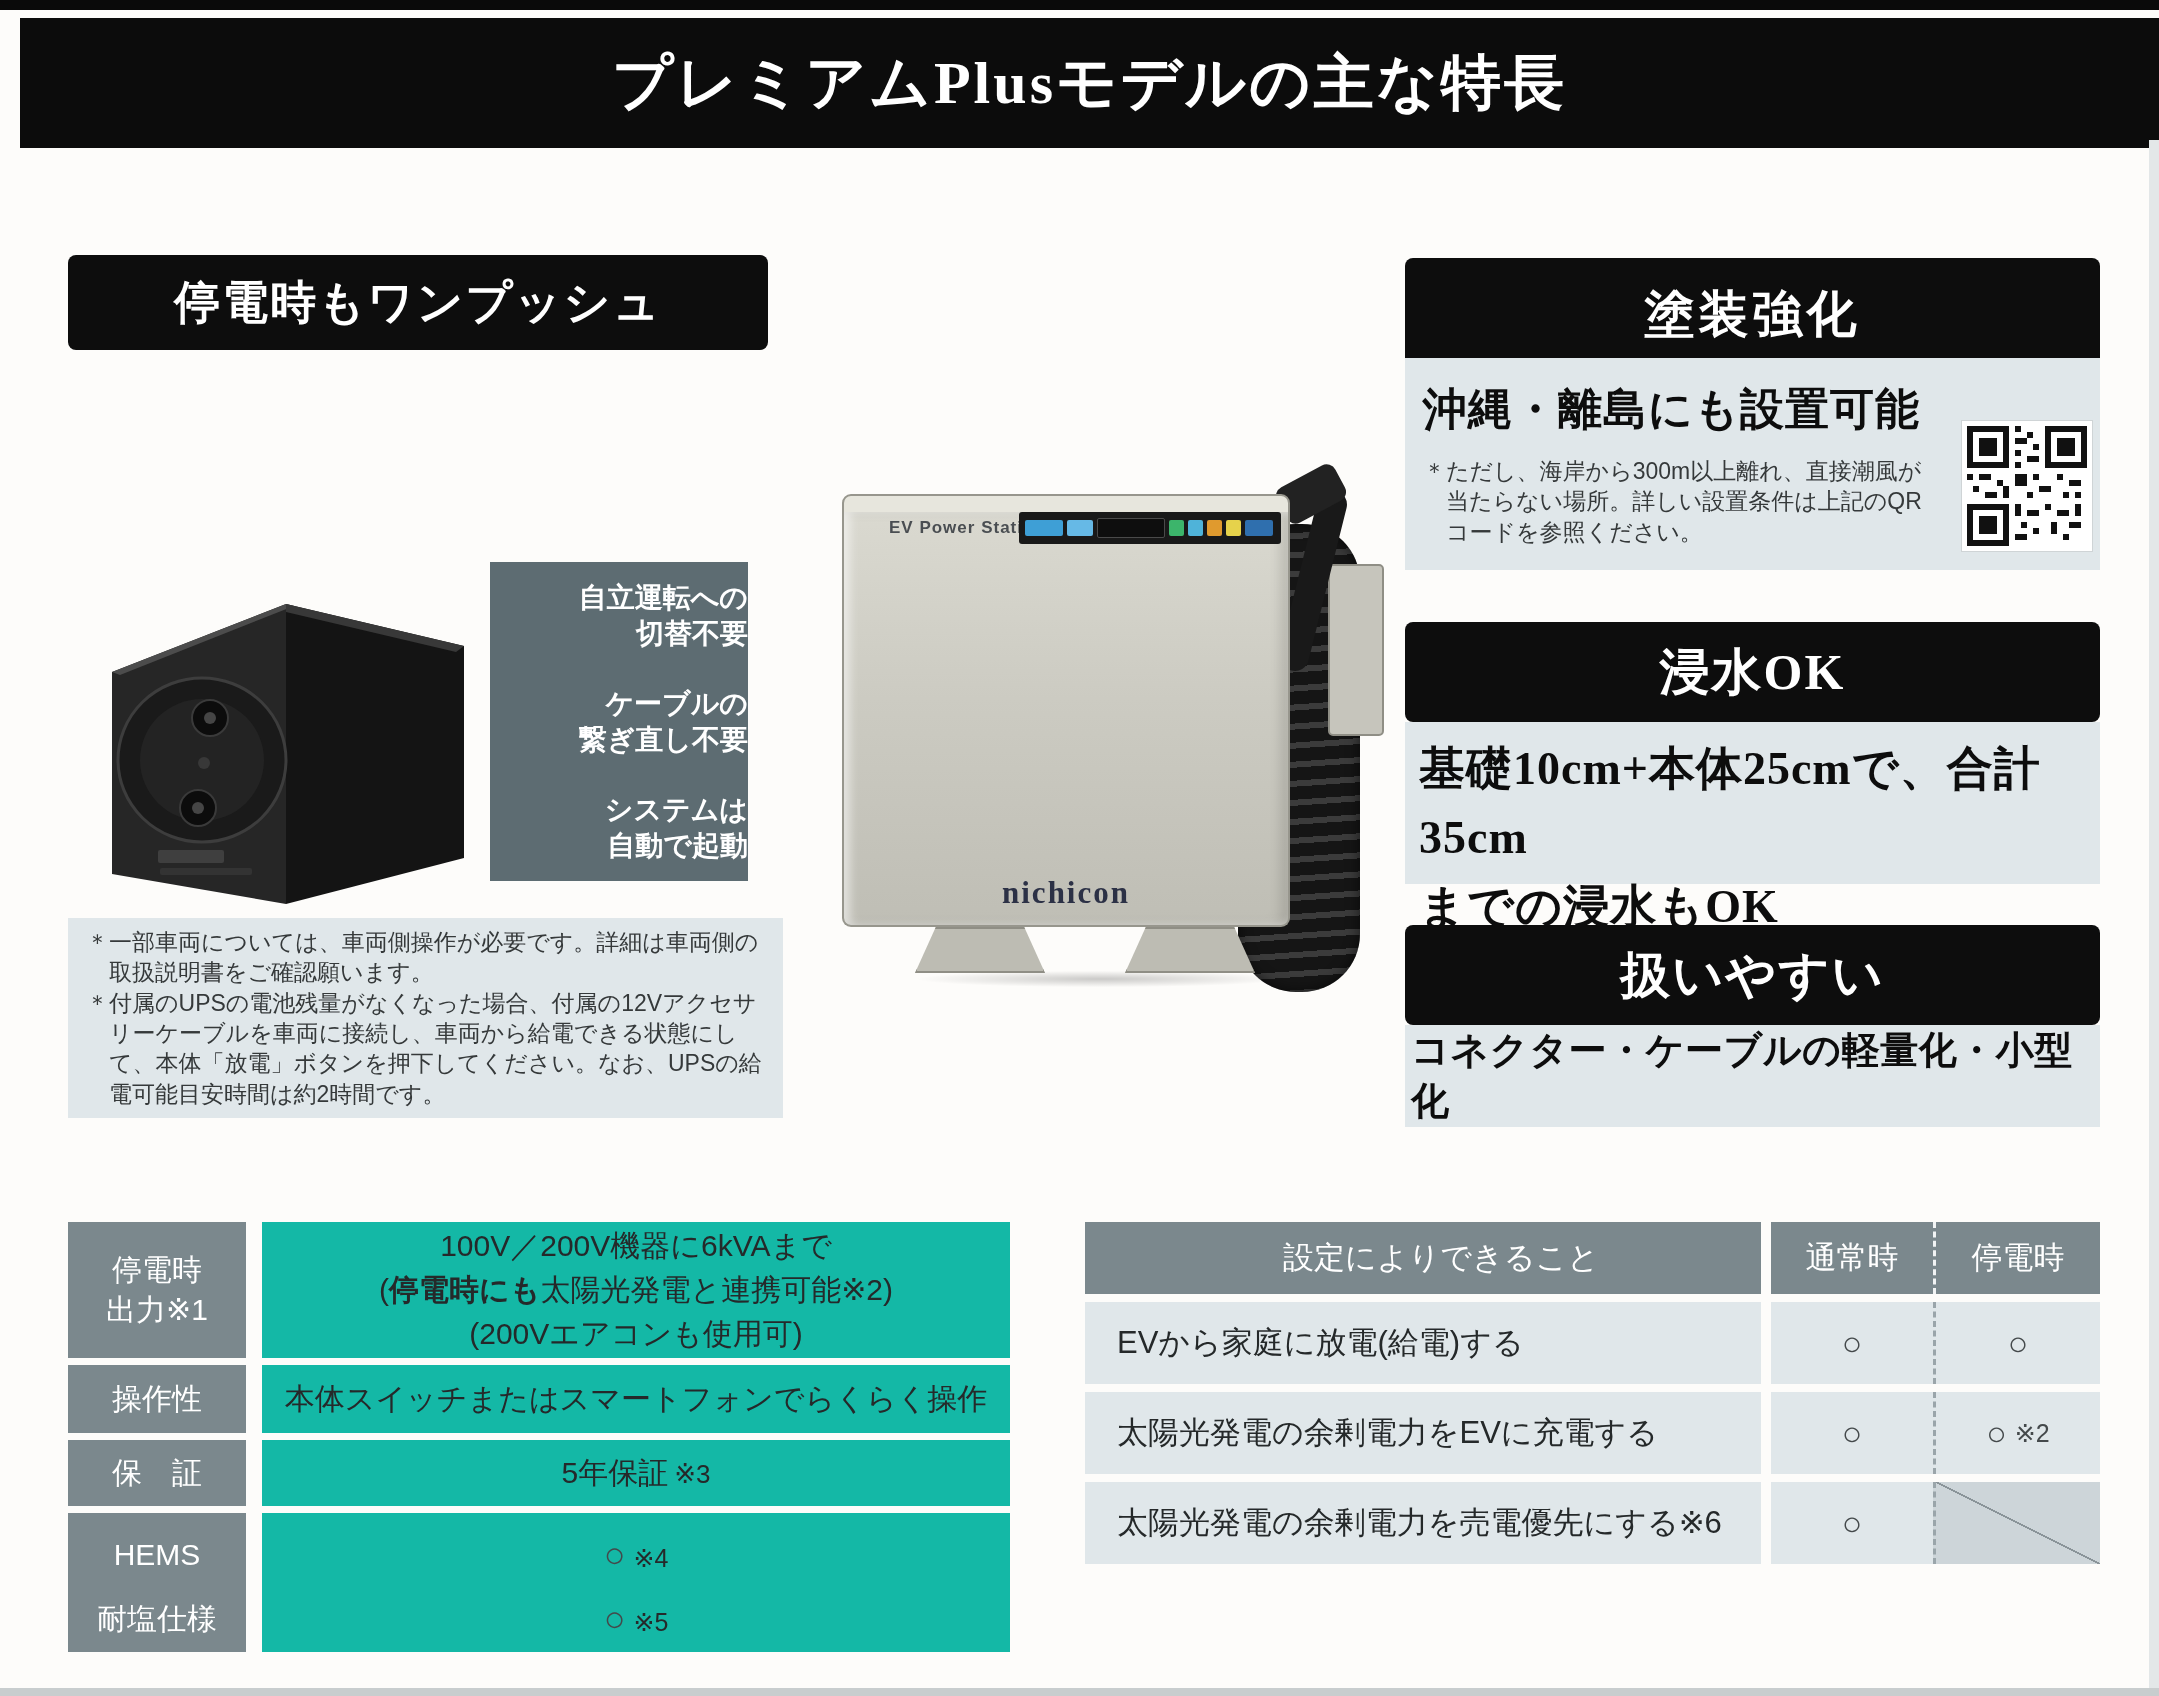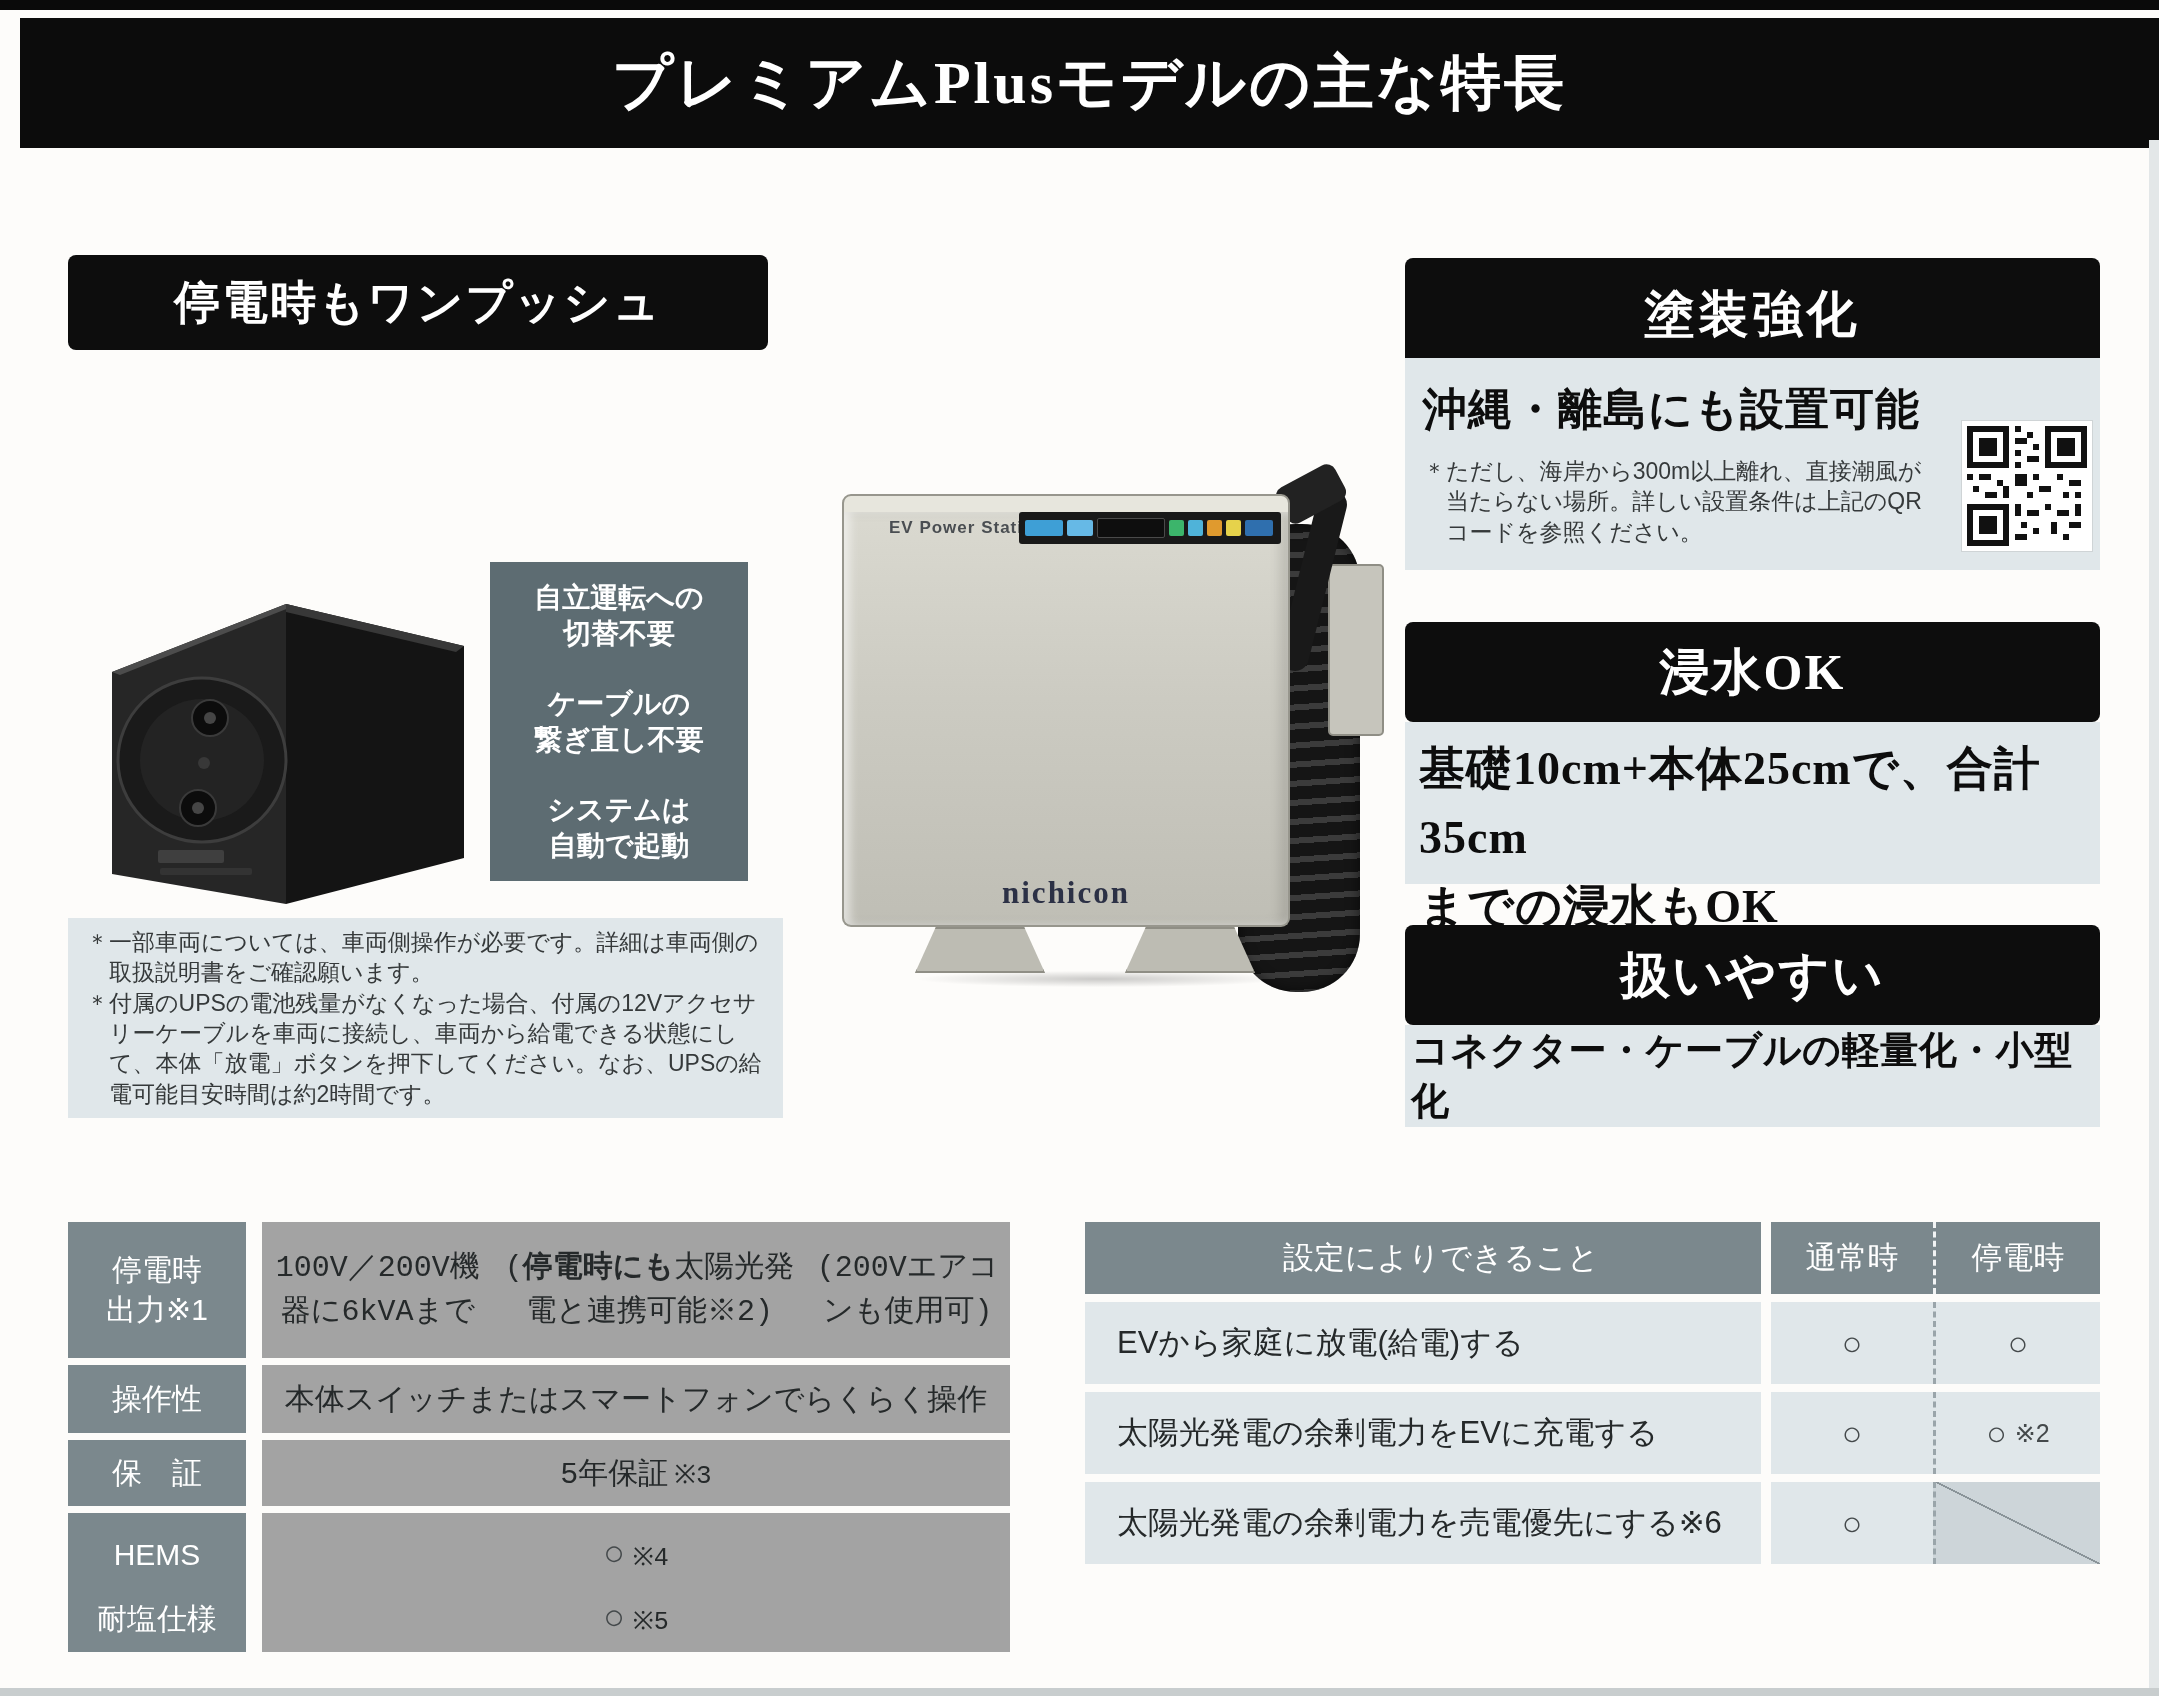--- a/index.html
+++ b/index.html
@@ -33,21 +33,21 @@
   .panel { background:#e0e7ea; }
 
   
   .h-onepush { left:68px; top:255px; width:700px; height:95px; font-size:46px; letter-spacing:2px; }
   .onepush-body {
     left:68px; top:362px; width:710px; color:#0d0d0d;
     font-weight:bold; font-size:40px; line-height:1.52; letter-spacing:1px;
   }
   .feature-label {
     left:490px; width:258px; height:107px; background:#5d6c72; color:#fff;
-    display:flex; flex-direction:column; align-items:center; justify-content:center;
+    display:flex; flex-direction:column; align-items:flex-end; justify-content:center;
     font-weight:bold; font-size:28px; line-height:1.28; text-align:center;
   }
   .fl-1 { top:562px; } .fl-2 { top:668px; } .fl-3 { top:774px; }
   .notes-panel {
     left:68px; top:918px; width:715px; height:200px; padding:9px 18px;
     color:#35393a; font-size:23px; line-height:1.32;
   }
   .notes-panel p { padding-left:1em; text-indent:-1em; }
 
   
@@ -64,22 +64,22 @@
   .h-easy { left:1405px; top:925px; width:695px; height:100px; font-size:50px; letter-spacing:2px; }
   .easy-body { left:1405px; top:1025px; width:695px; height:102px; display:flex; align-items:center;
     padding:0 6px; color:#0d0d0d; font-weight:bold; font-size:38px; letter-spacing:0.5px; }
 
   
   .cell-label {
     background:#7b888d; color:#fff; display:flex; flex-direction:column;
     align-items:center; justify-content:center; font-size:30px; line-height:1.35; text-align:center;
   }
   .cell-value {
-    background:#a3a3a3; color:#25292a; display:flex; 
-    align-items:center; justify-content:center; font-size:30px; text-align:center;font-family:Liberation Mono, monospace;
+    background:#14b8a6; color:#25292a; display:flex; flex-direction:column;
+    align-items:center; justify-content:center; font-size:30px; text-align:center;
   }
   .spec-l { left:68px; width:178px; }
   .spec-v { left:262px; width:748px; }
   .row1 { top:1222px; height:136px; }
   .row2 { top:1365px; height:68px; }
   .row3 { top:1440px; height:66px; }
   .row4 { top:1513px; height:84px; }
   .row5 { top:1586px; height:66px; }
   .spec-line { line-height:1.47; }
   .bold { font-weight:bold; }

